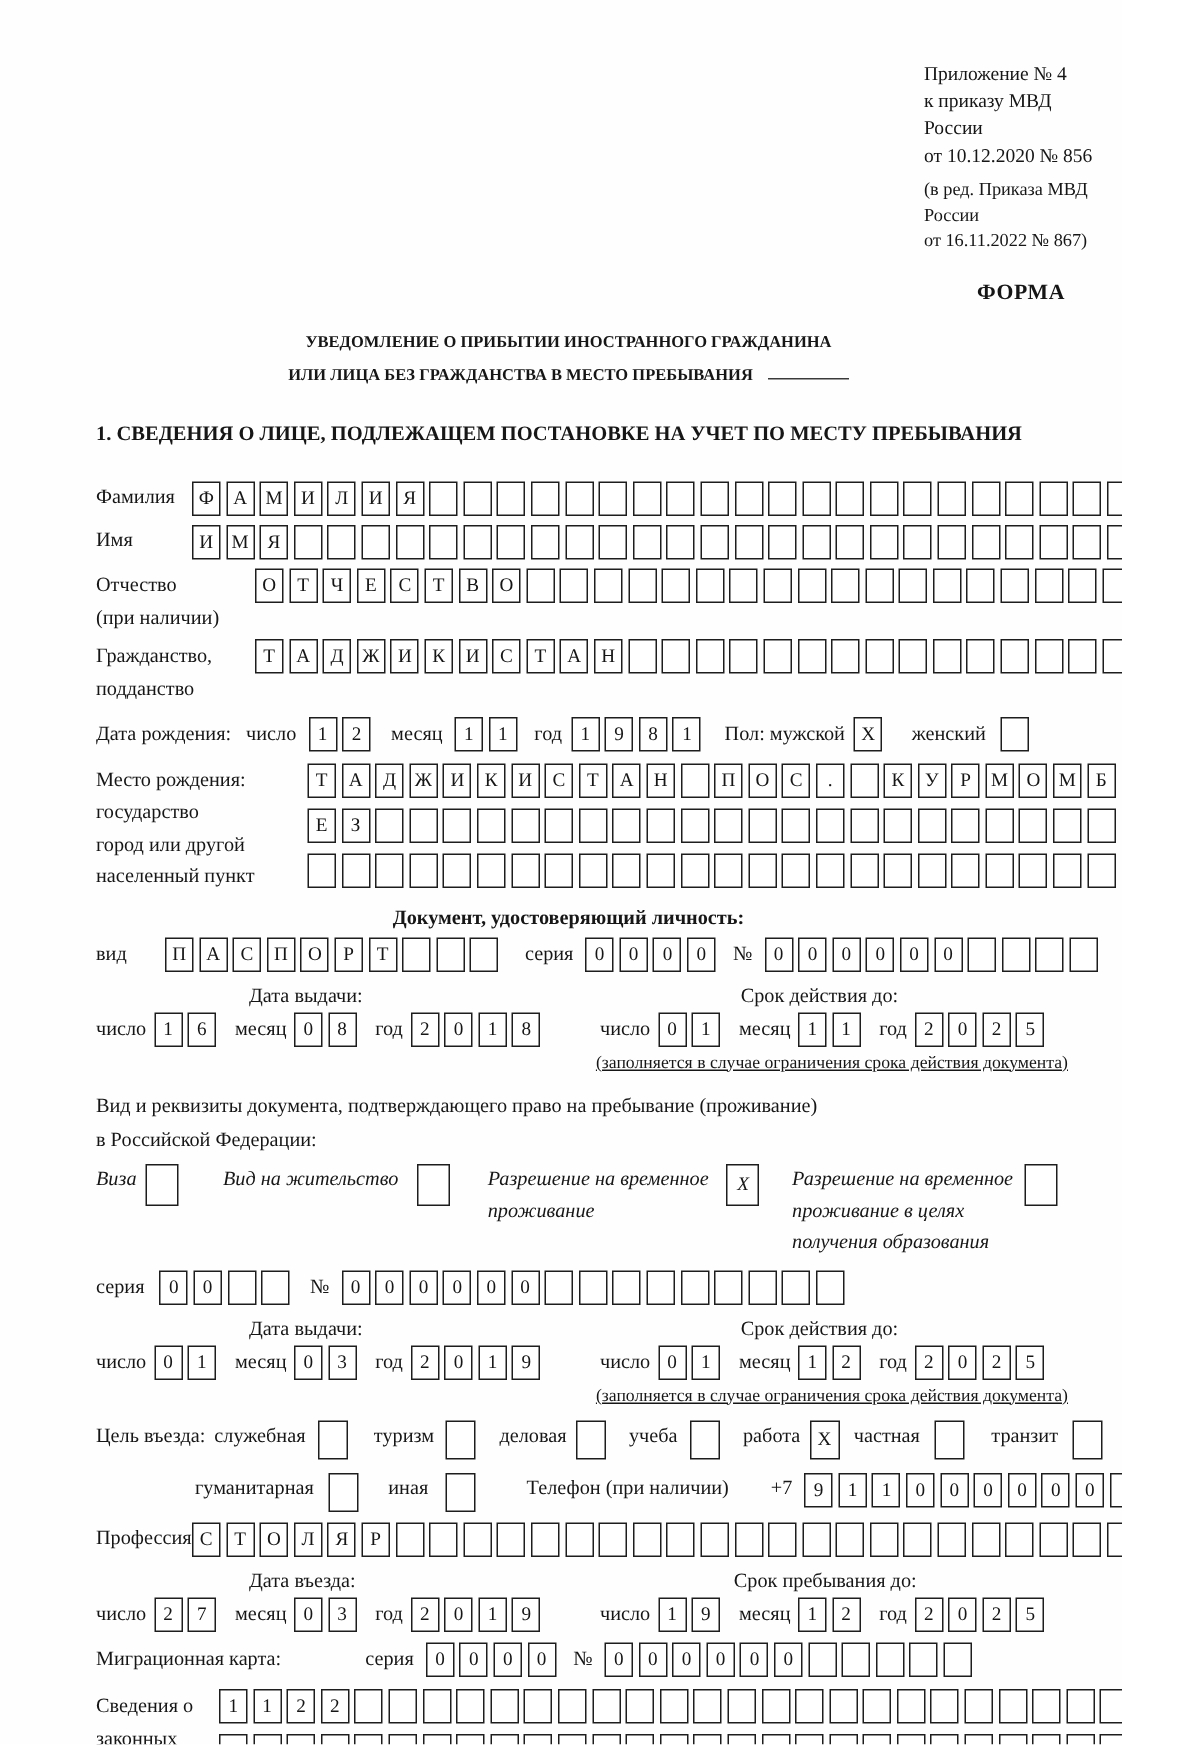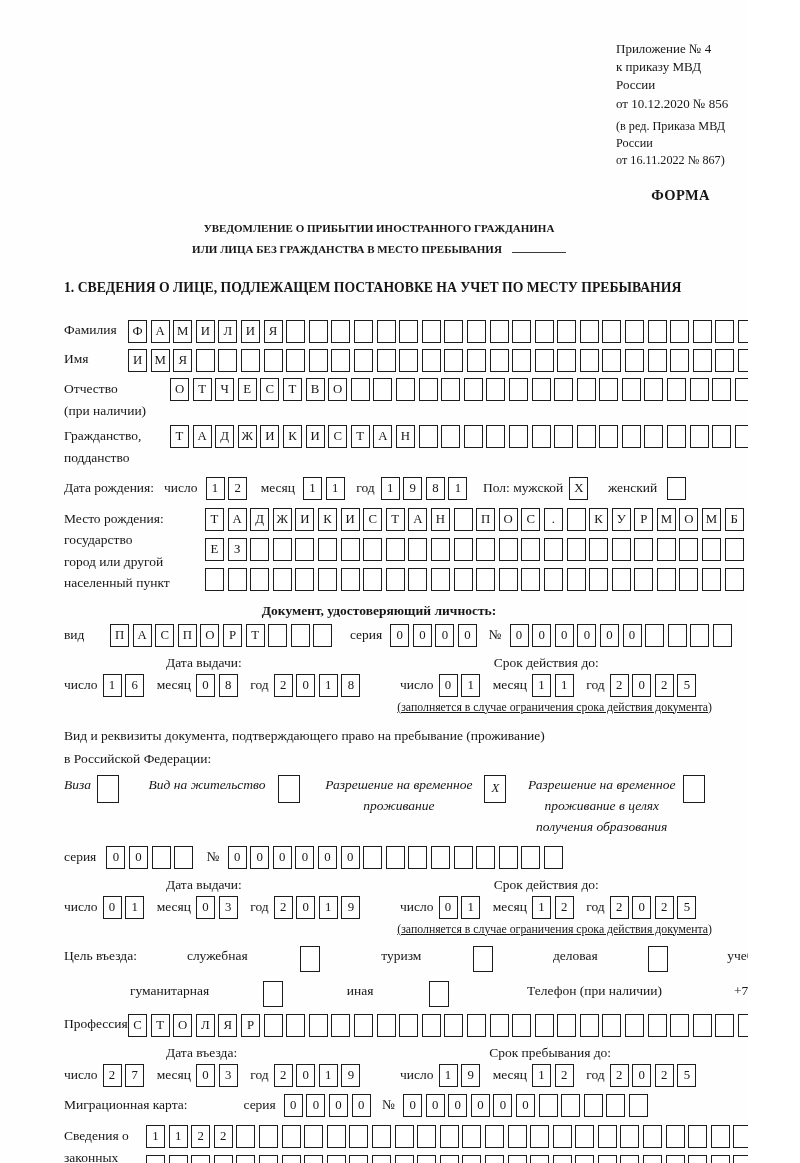--- a/index.html
+++ b/index.html
@@ -44,30 +44,30 @@
   .dg + .dg{margin-left:36px;}
   .dg .lbl{margin-right:5px;}
   .dg .cells{margin-right:9px;}
   .dg .cells:last-child{margin-right:0;}
   .note{font-size:11.8px;text-align:right;padding-right:30px;margin-top:3px;text-decoration:underline;}
 
   .para{font-size:13.5px;line-height:1.75;margin-top:9px;}
 
   
   .permits{display:flex;align-items:flex-start;margin-top:4px;font-size:13.5px;font-style:italic;}
-  .permit-c{text-align:center;line-height:1.55;}
+  .permit-c{line-height:1.55;}
   .cbx .cell{width:22px;height:28px;}
   .cbm .cell{width:20px;height:26px;}
   .ml6{margin-left:6px;} .ml8{margin-left:8px;} .ml10{margin-left:10px;}
   .ml12{margin-left:12px;} .ml14{margin-left:14px;} .ml16{margin-left:16px;}
   .ml18{margin-left:18px;} .ml22{margin-left:22px;} .ml26{margin-left:26px;}
   .ml28{margin-left:28px;} .ml30{margin-left:30px;}
   .ml56{margin-left:56px;} .ml66{margin-left:66px;}
 
-  .purpose{display:flex;align-items:flex-start;margin-top:9px;font-size:13.5px;gap:44px;}
+  .purpose{display:flex;align-items:flex-start;margin-top:9px;font-size:13.5px;}
 
   
   .reps{display:flex;align-items:flex-start;margin-top:8px;}
   .reps-label{width:82px;flex:none;font-size:13.5px;line-height:1.65;white-space:nowrap;}
 </style>
 </head>
 <body>
 
 <div class="page">
 

